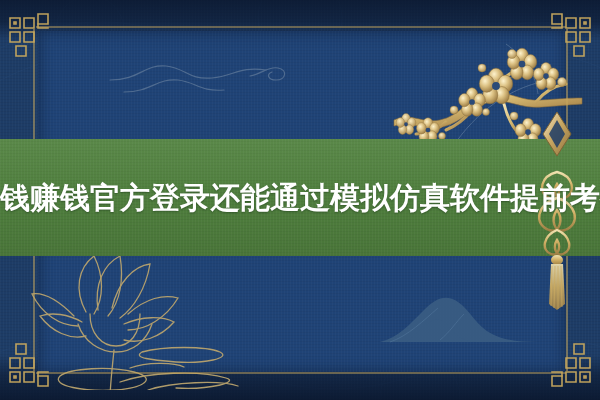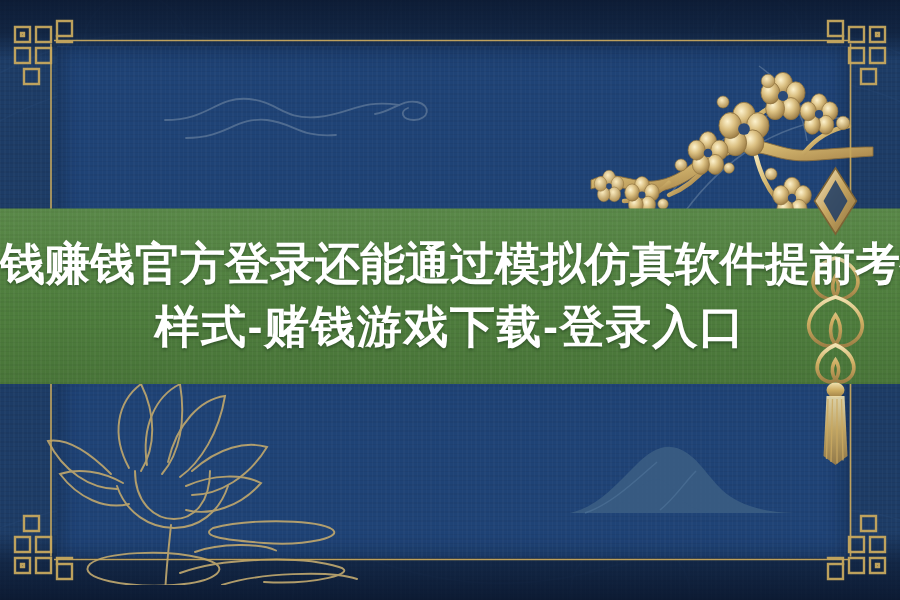--- a/index.html
+++ b/index.html
@@ -424,16 +424,15 @@
       <path d="M580 358 h10 v10 h-10 v-10 z"></path>
       <path d="M566 358 h10 v10 h-10 v-10 z"></path>
       <path d="M574 344 h10 v10 h-10 v-10 z"></path>
       <path d="M552 376 h10 v10 h-10 v-10 z"></path>
       <path d="M562 376 v-4 h-10"></path>
     </g>
   </svg>
 
   <div class="headline">
     <div class="headline-line line1">赌钱赚钱官方登录还能通过模拟仿真软件提前考据</div>
-    <div class="headline-line line2">样式-赌钱游戏下载-登录入口</div>
   </div>
 
 </div>
 
 </body></html>

